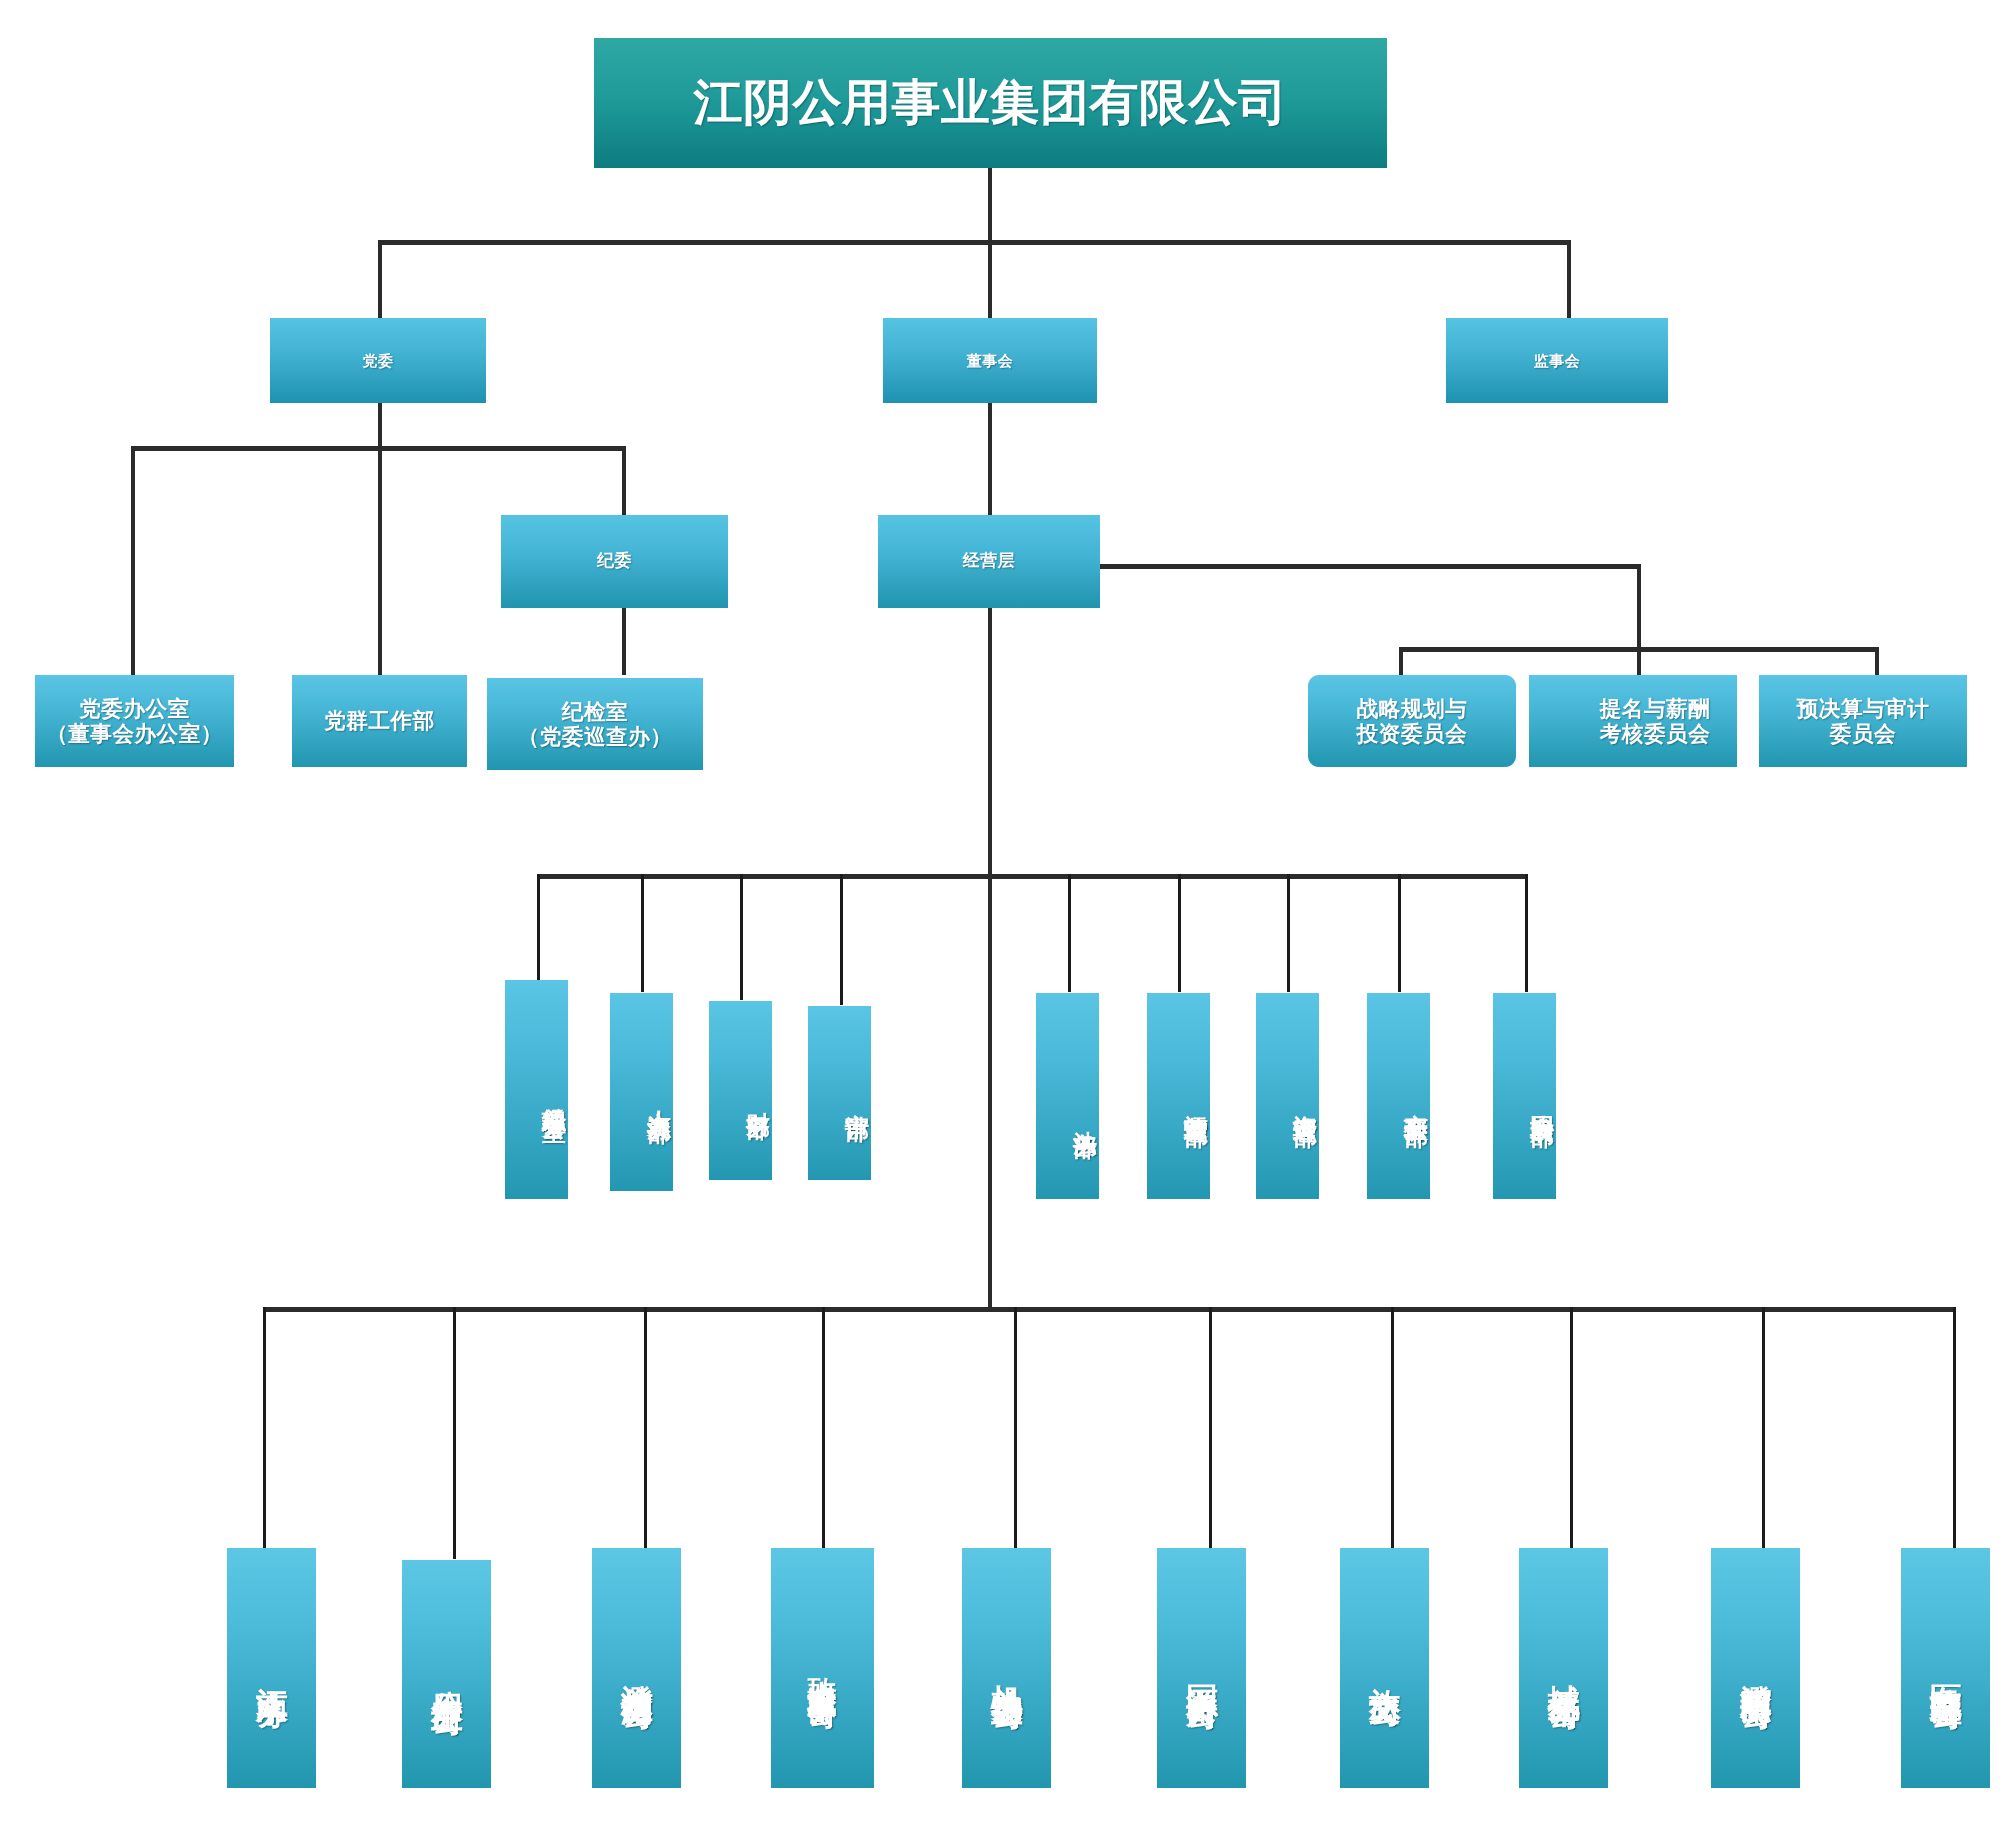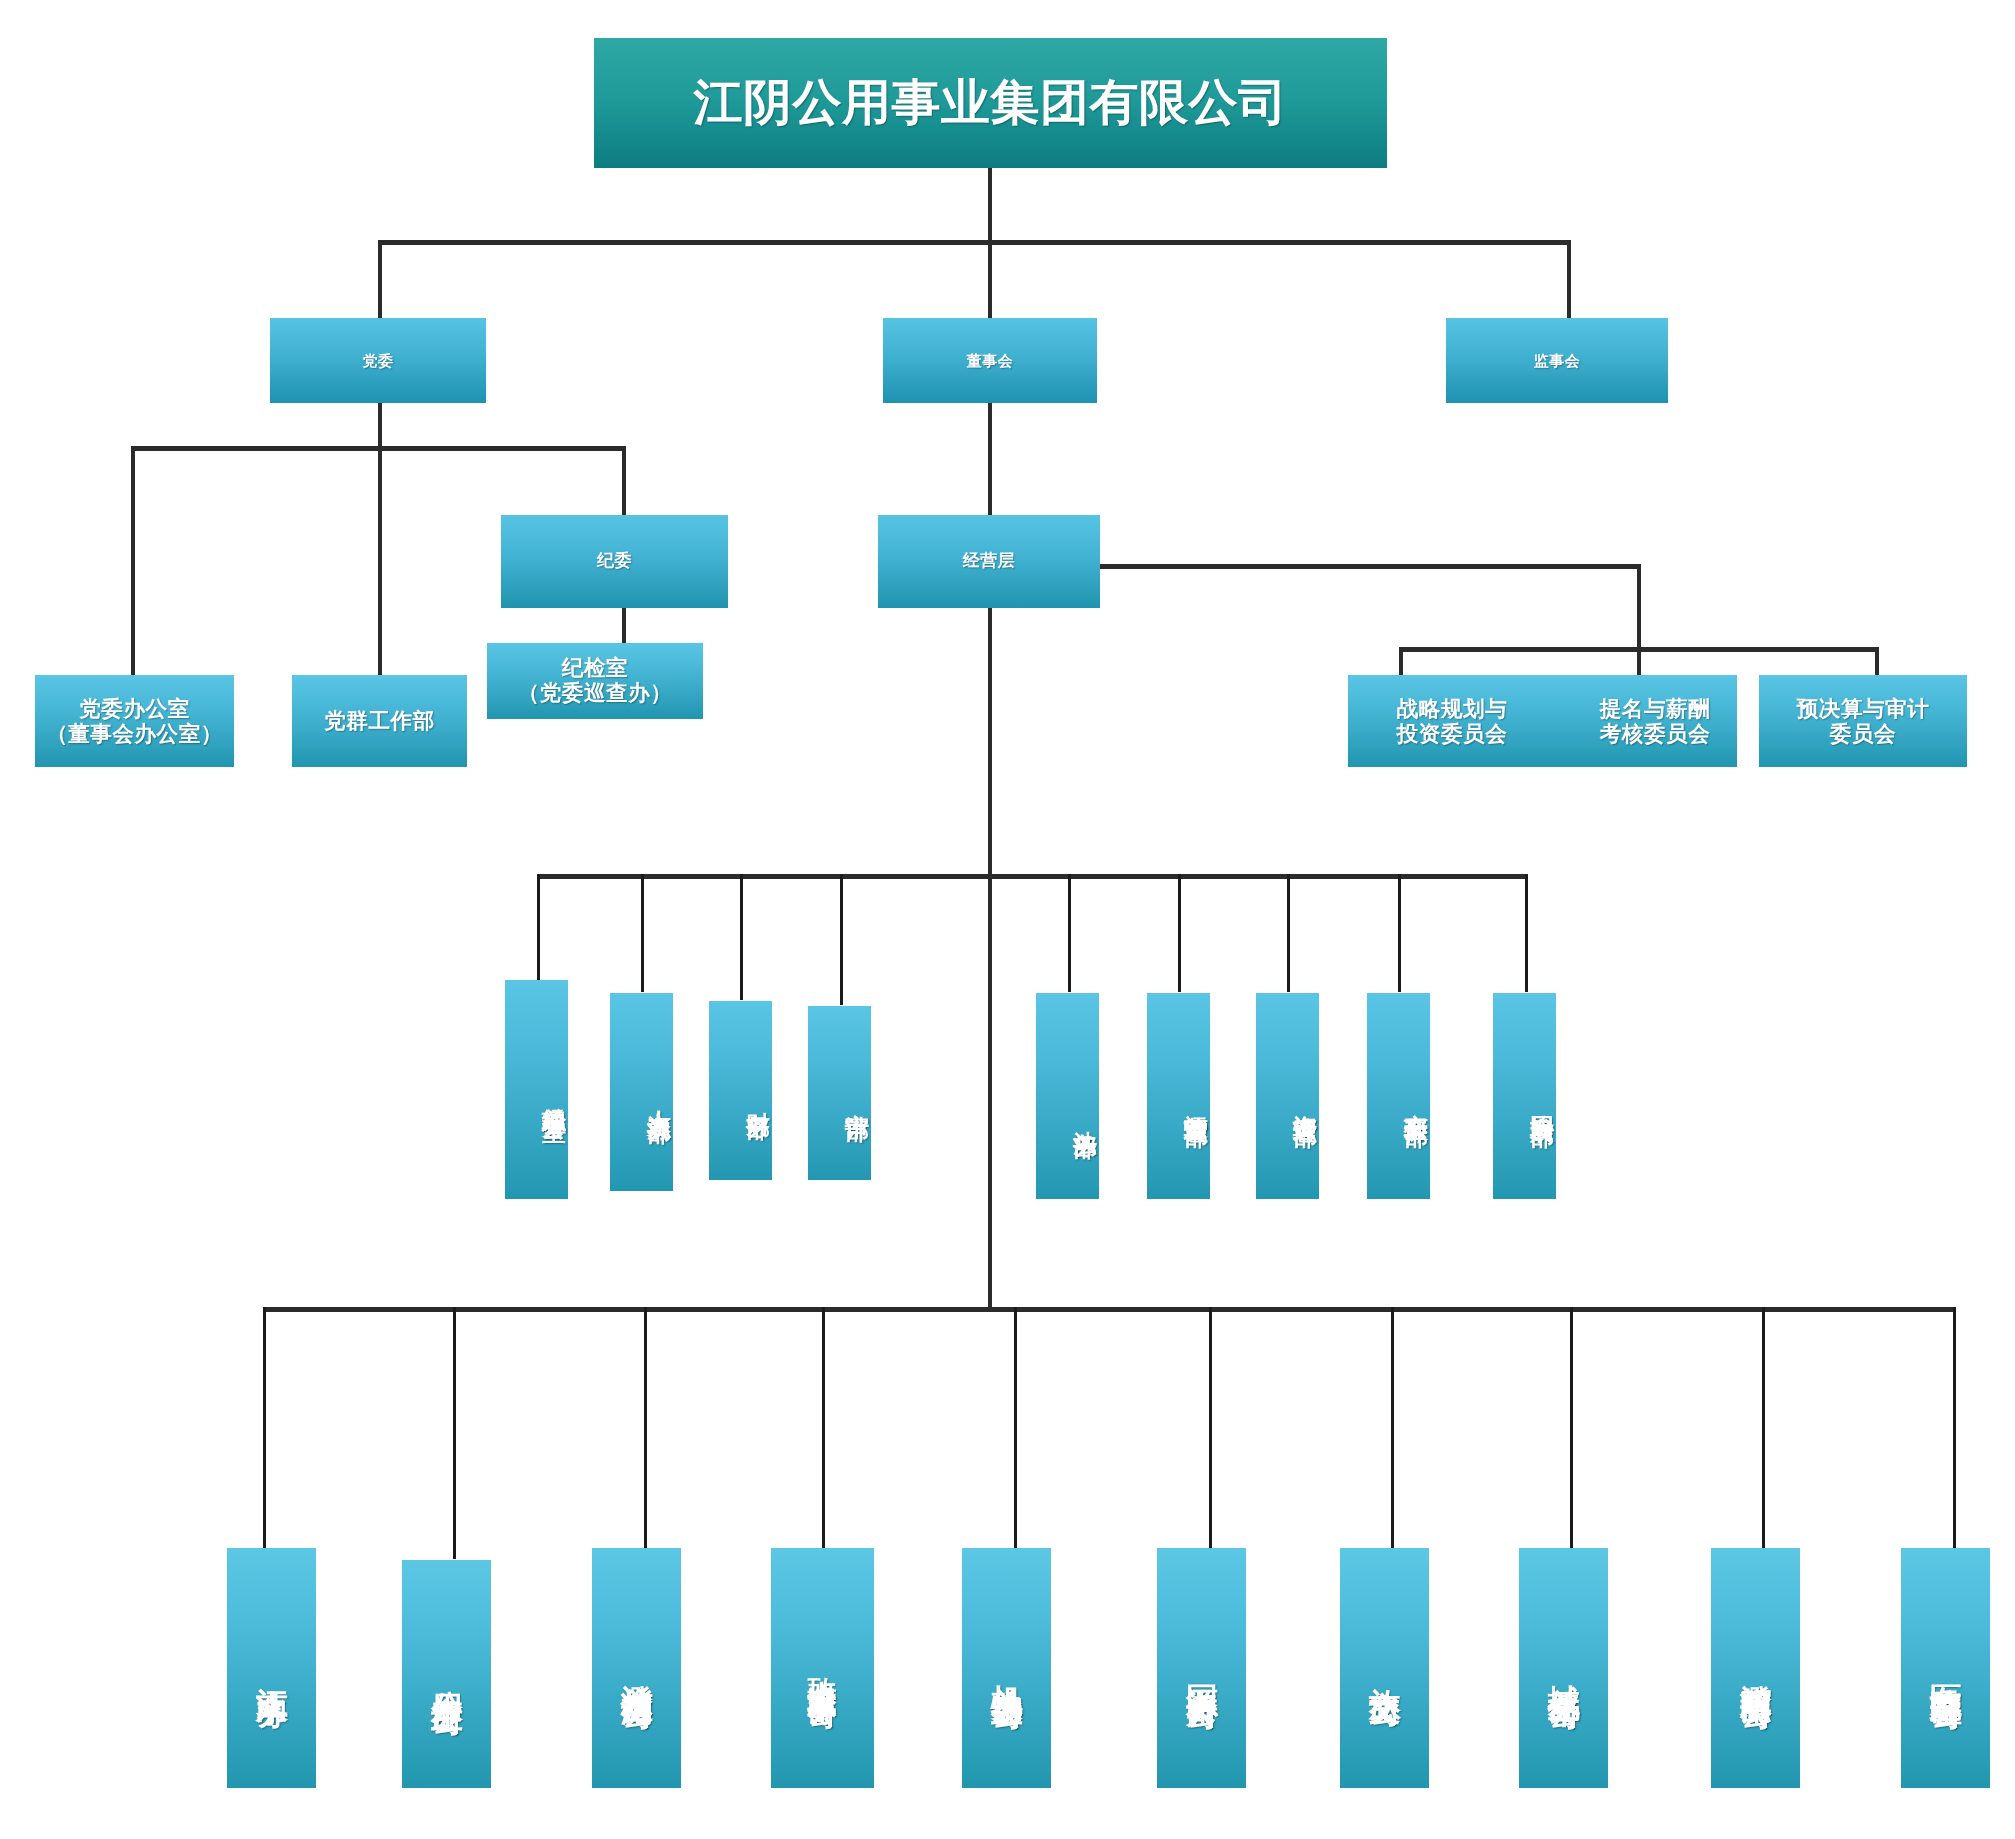--- a/index.html
+++ b/index.html
@@ -123,24 +123,24 @@
 
   <div class="node lvl2" style="left:1446px;top:318px;width:222px;height:85px;">监事会</div>
 
   <div class="node lvl3" style="left:501px;top:515px;width:227px;height:93px;">纪委</div>
 
   <div class="node lvl3" style="left:878px;top:515px;width:222px;height:93px;">经营层</div>
 
   <div class="node leaf" style="left:35px;top:675px;width:199px;height:92px;white-space:pre-line;">党委办公室
 （董事会办公室）</div>
   <div class="node leaf" style="left:292px;top:675px;width:175px;height:92px;white-space:pre-line;">党群工作部</div>
-  <div class="node leaf" style="left:487px;top:643px;width:216px;height:76px;white-space:pre-line;font-family:Liberation Serif, serif;">纪检室
+  <div class="node leaf" style="left:487px;top:678px;width:216px;height:92px;white-space:pre-line;">纪检室
 （党委巡查办）</div>
 
-  <div class="node leaf" style="left:1348px;top:675px;width:208px;height:92px;white-space:pre-line;">战略规划与
+  <div class="node leaf" style="left:1308px;top:675px;width:208px;height:92px;white-space:pre-line;border-radius:11px;">战略规划与
 投资委员会</div>
   <div class="node leaf" style="left:1529px;top:675px;width:208px;height:92px;white-space:pre-line;padding-left:44px;">提名与薪酬
 考核委员会</div>
   <div class="node leaf" style="left:1759px;top:675px;width:208px;height:92px;white-space:pre-line;">预决算与审计
 委员会</div>
 
   <div class="node vert" style="left:505px;top:980px;width:63px;height:219px;">总经理办公室</div>
   <div class="node vert" style="left:610px;top:993px;width:63px;height:198px;">人力资源部</div>
   <div class="node vert" style="left:709px;top:1001px;width:63px;height:179px;">财务部</div>
   <div class="node vert" style="left:808px;top:1006px;width:63px;height:174px;">审计部</div>

